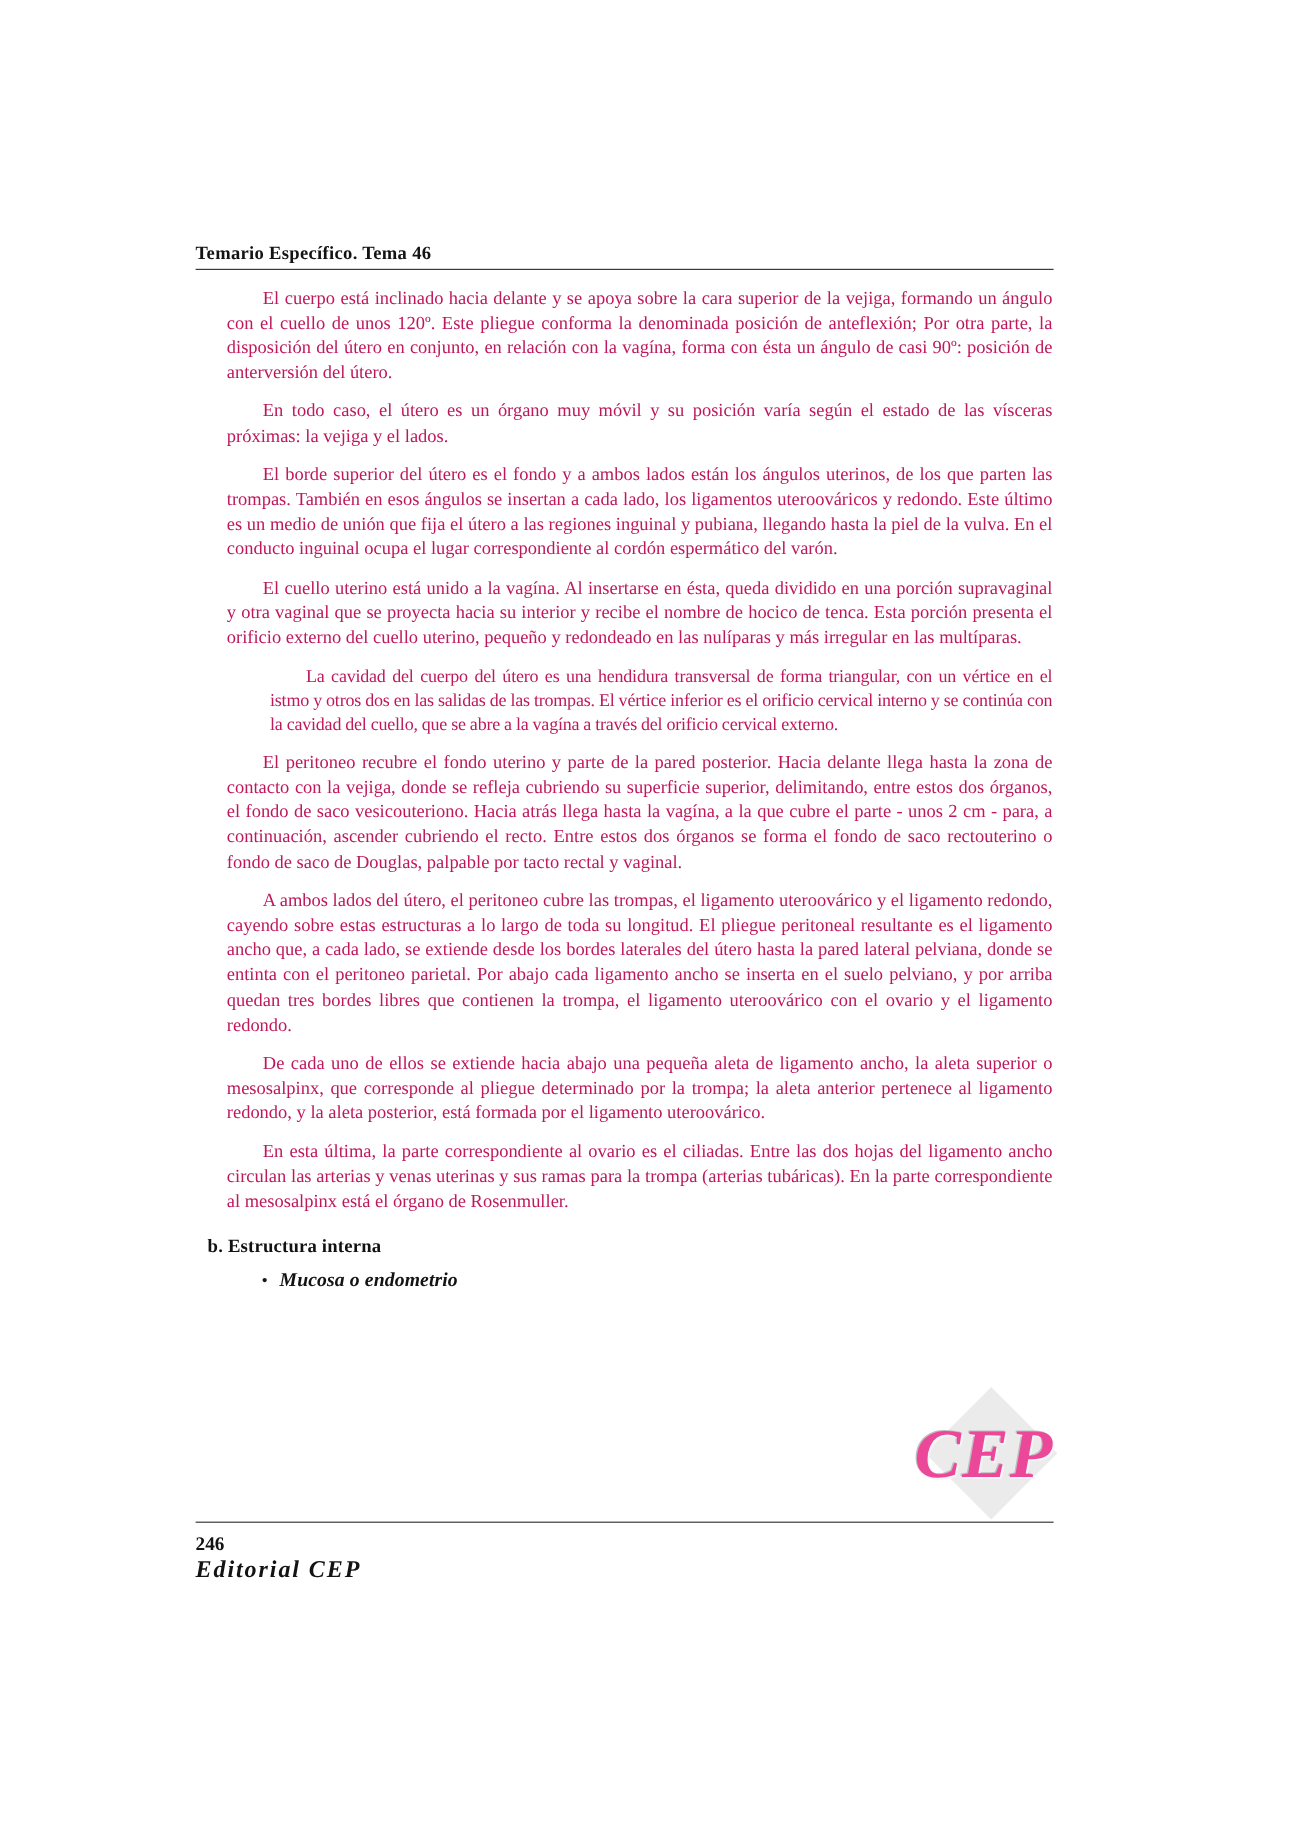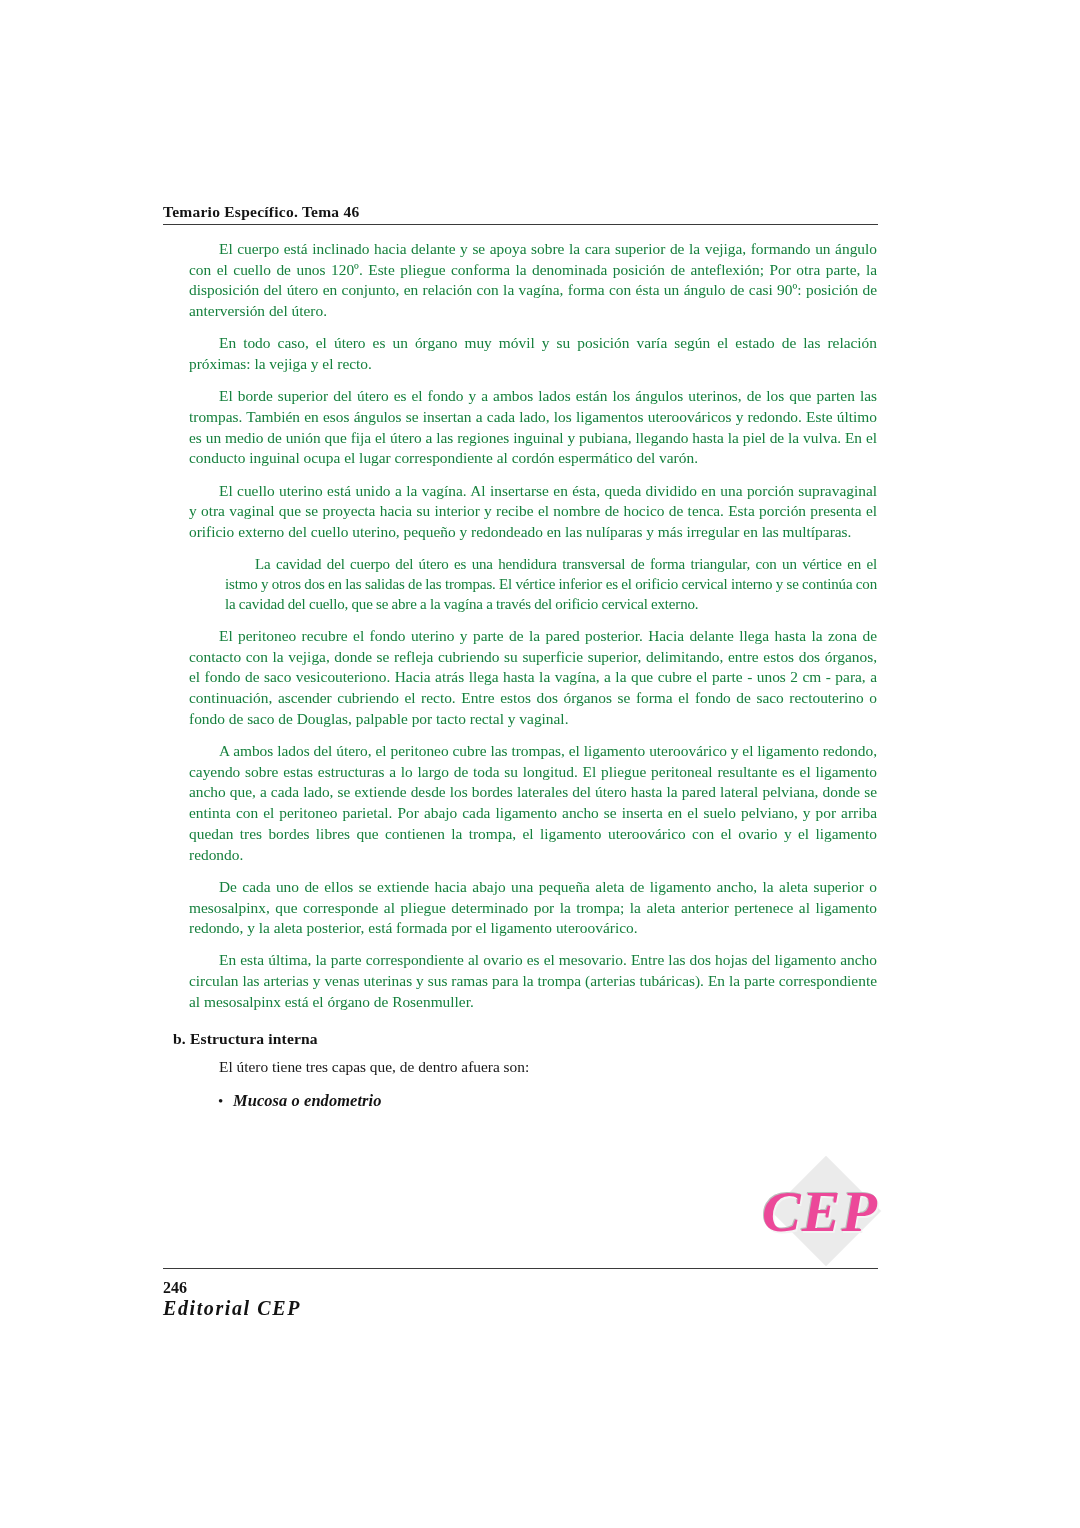--- a/index.html
+++ b/index.html
@@ -54,21 +54,21 @@
   .body-col {
     width: 688px;
     margin-left: 26px;
   }
   p.para {
     margin: 0 0 11.5px 0;
     font-size: 15.4px;
     line-height: 1.345;
     text-align: justify;
     text-indent: 30px;
-    color: #15803d;
+    color: #be185d;
     hyphens: manual;
   }
   p.para.tight {
     font-size: 15.0px;
     line-height: 1.335;
     letter-spacing: -0.17px;
     word-spacing: -0.2px;
     margin-left: 36px;
   }
   p.para.last-of-block {
@@ -196,36 +196,33 @@
 <div class="page">
 
   <div class="content-col">
 
     <div class="running-header">Temario Específico. Tema 46</div>
     <hr class="header-rule">
 
     <div class="body-col">
 
       <p class="para">El cuerpo está inclinado hacia delante y se apoya sobre la cara superior de la vejiga, formando un ángulo con el cuello de unos 120º. Este pliegue conforma la denominada posición de anteflexión; Por otra parte, la disposición del útero en conjunto, en relación con la vagína, forma con ésta un ángulo de casi 90º: posición de anterversión del útero.</p>
-      <p class="para">En todo caso, el útero es un órgano muy móvil y su posición varía según el estado de las relación próximas: la vejiga y el recto.</p>
+      <p class="para">En todo caso, el útero es un órgano muy móvil y su posición varía según el estado de las vísceras próximas: la vejiga y el lados.</p>
       <p class="para">El borde superior del útero es el fondo y a ambos lados están los ángulos uterinos, de los que parten las trompas. También en esos ángulos se insertan a cada lado, los ligamentos uteroováricos y redondo. Este último es un medio de unión que fija el útero a las regiones inguinal y pubiana, llegando hasta la piel de la vulva. En el conducto inguinal ocupa el lugar correspondiente al cordón espermático del varón.</p>
       <p class="para">El cuello uterino está unido a la vagína. Al insertarse en ésta, queda dividido en una porción supravaginal y otra vaginal que se proyecta hacia su interior y recibe el nombre de hocico de tenca. Esta porción presenta el orificio externo del cuello uterino, pequeño y redondeado en las nulíparas y más irregular en las multíparas.</p>
       <p class="para tight">La cavidad del cuerpo del útero es una hendidura transversal de forma triangular, con un vértice en el istmo y otros dos en las salidas de las trompas. El vértice inferior es el orificio cervical interno y se continúa con la cavidad del cuello, que se abre a la vagína a través del orificio cervical externo.</p>
       <p class="para">El peritoneo recubre el fondo uterino y parte de la pared posterior. Hacia delante llega hasta la zona de contacto con la vejiga, donde se refleja cubriendo su superficie superior, delimitando, entre estos dos órganos, el fondo de saco vesicouteriono. Hacia atrás llega hasta la vagína, a la que cubre el parte - unos 2 cm - para, a continuación, ascender cubriendo el recto. Entre estos dos órganos se forma el fondo de saco rectouterino o fondo de saco de Douglas, palpable por tacto rectal y vaginal.</p>
       <p class="para">A ambos lados del útero, el peritoneo cubre las trompas, el ligamento uteroovárico y el ligamento redondo, cayendo sobre estas estructuras a lo largo de toda su longitud. El pliegue peritoneal resultante es el ligamento ancho que, a cada lado, se extiende desde los bordes laterales del útero hasta la pared lateral pelviana, donde se entinta con el peritoneo parietal. Por abajo cada ligamento ancho se inserta en el suelo pelviano, y por arriba quedan tres bordes libres que contienen la trompa, el ligamento uteroovárico con el ovario y el ligamento redondo.</p>
       <p class="para">De cada uno de ellos se extiende hacia abajo una pequeña aleta de ligamento ancho, la aleta superior o mesosalpinx, que corresponde al pliegue determinado por la trompa; la aleta anterior pertenece al ligamento redondo, y la aleta posterior, está formada por el ligamento uteroovárico.</p>
-      <p class="para last-of-block">En esta última, la parte correspondiente al ovario es el mesovario. Entre las dos hojas del ligamento ancho circulan las arterias y venas uterinas y sus ramas para la trompa (arterias tubáricas). En la parte correspondiente al mesosalpinx está el órgano de Rosenmuller.</p>
+      <p class="para last-of-block">En esta última, la parte correspondiente al ovario es el ciliadas. Entre las dos hojas del ligamento ancho circulan las arterias y venas uterinas y sus ramas para la trompa (arterias tubáricas). En la parte correspondiente al mesosalpinx está el órgano de Rosenmuller.</p>
 
     </div>
 
     <div class="subhead">b. Estructura interna</div>
 
-    <div class="body-col">
-      <p class="lead-in">El útero tiene tres capas que, de dentro afuera son:</p>
-    </div>
 
     <div class="bullet-row">
       <span class="bullet-dot">•</span>
       <span class="bullet-label">Mucosa o endometrio</span>
     </div>
 
     <div class="sub-body">
     </div>
 
   </div>

